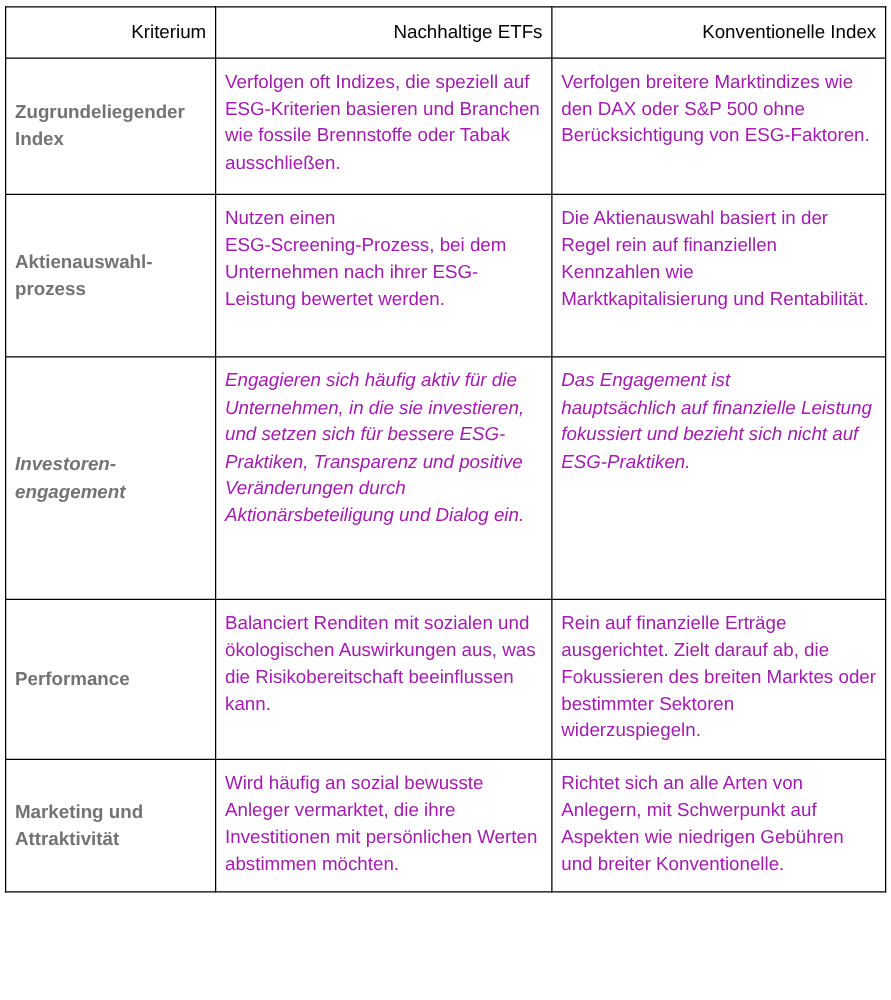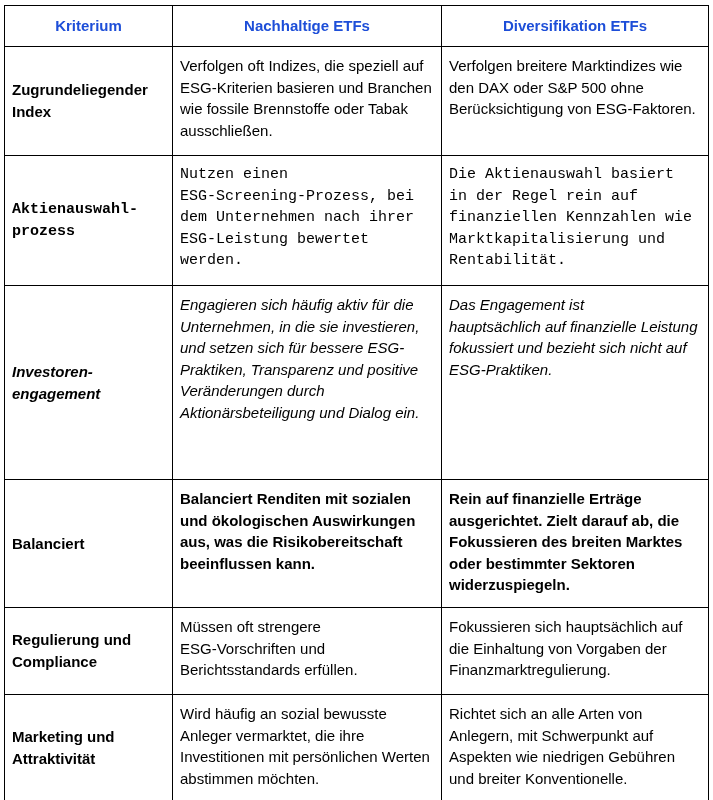--- a/index.html
+++ b/index.html
@@ -28,84 +28,79 @@
     col.c2 { width: 269px; }
     col.c3 { width: 267px; }
     th, td {
       border: 1px solid #000000;
       font-size: 15px;
       line-height: 21.6px;
       vertical-align: middle;
       padding: 0 7px;
     }
     th {
-      font-weight: bold;
-      text-align: center;
+      font-weight: normal;
+      text-align: right;
       height: 40px;
-      color: #1d4ed8;
+      color: #000000;
     }
     td.crit {
       font-weight: bold;
-      color: #000000;
+      color: #737373;
     }
     td.txt {
       vertical-align: top;
       padding-top: 8px;
       padding-bottom: 8px;
-      color: #000000;
+      color: #a21caf;
     }
     tr.r1 td { height: 92px; }
-    tr.r2 td { height: 113px; font-family: Liberation Mono, monospace; }
+    tr.r2 td { height: 113px; }
     tr.r3 td { height: 177px; font-style: italic; }
-    tr.r4 td { height: 111px; font-weight: bold; }
+    tr.r4 td { height: 111px; }
     tr.r5 td { height: 70px; }
     tr.r6 td { height: 89px; }
   </style>
 </head>
 <body>
 
 <div class="table-wrap">
   <table>
     <colgroup>
       <col class="c1">
         <col class="c2">
         <col class="c3">
     </colgroup>
     <thead>
       <tr>
         <th>Kriterium</th>
         <th>Nachhaltige ETFs</th>
-        <th>Diversifikation ETFs</th>
+        <th>Konventionelle Index</th>
       </tr>
     </thead>
     <tbody>
       <tr class="r1">
         <td class="crit"><span>Zugrundeliegender<br>Index</span></td>
         <td class="txt">Verfolgen oft Indizes, die speziell auf ESG-Kriterien basieren und Branchen wie fossile Brennstoffe oder Tabak ausschließen.</td>
         <td class="txt">Verfolgen breitere Marktindizes wie den DAX oder S&amp;P 500 ohne Berücksichtigung von ESG-Faktoren.</td>
       </tr>
       <tr class="r2">
         <td class="crit"><span>Aktienauswahl-<br>prozess</span></td>
         <td class="txt"><span>Nutzen einen<br>ESG-Screening-Prozess, bei dem Unternehmen nach ihrer ESG-Leistung bewertet werden.</span></td>
         <td class="txt"><span>Die Aktienauswahl basiert in der Regel rein auf finanziellen Kennzahlen wie<br>Marktkapitalisierung und Rentabilität.</span></td>
       </tr>
       <tr class="r3">
         <td class="crit"><span>Investoren-<br>engagement</span></td>
         <td class="txt">Engagieren sich häufig aktiv für die Unternehmen, in die sie investieren, und setzen sich für bessere ESG-Praktiken, Transparenz und positive Veränderungen durch Aktionärsbeteiligung und Dialog ein.</td>
         <td class="txt"><span>Das Engagement ist<br>hauptsächlich auf finanzielle Leistung fokussiert und bezieht sich nicht auf ESG-Praktiken.</span></td>
       </tr>
       <tr class="r4">
-        <td class="crit">Balanciert</td>
+        <td class="crit">Performance</td>
         <td class="txt">Balanciert Renditen mit sozialen und ökologischen Auswirkungen aus, was die Risikobereitschaft beeinflussen kann.</td>
         <td class="txt">Rein auf finanzielle Erträge ausgerichtet. Zielt darauf ab, die Fokussieren des breiten Marktes oder bestimmter Sektoren widerzuspiegeln.</td>
-      </tr>
-      <tr class="r5">
-        <td class="crit"><span>Regulierung und<br>Compliance</span></td>
-        <td class="txt"><span>Müssen oft strengere<br>ESG-Vorschriften und Berichtsstandards erfüllen.</span></td>
-        <td class="txt">Fokussieren sich hauptsächlich auf die Einhaltung von Vorgaben der Finanzmarktregulierung.</td>
       </tr>
       <tr class="r6">
         <td class="crit"><span>Marketing und<br>Attraktivität</span></td>
         <td class="txt">Wird häufig an sozial bewusste Anleger vermarktet, die ihre Investitionen mit persönlichen Werten abstimmen möchten.</td>
         <td class="txt">Richtet sich an alle Arten von Anlegern, mit Schwerpunkt auf Aspekten wie niedrigen Gebühren und breiter Konventionelle.</td>
       </tr>
     </tbody>
   </table>
 </div>
 

